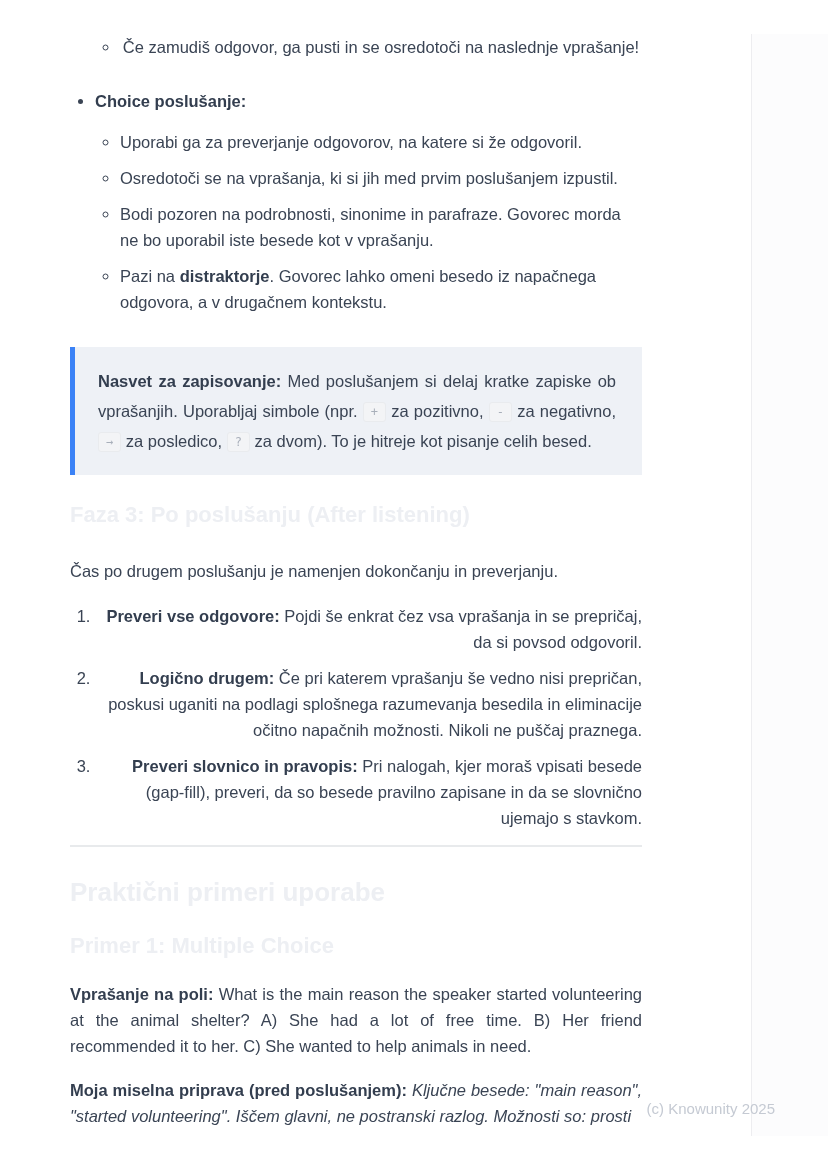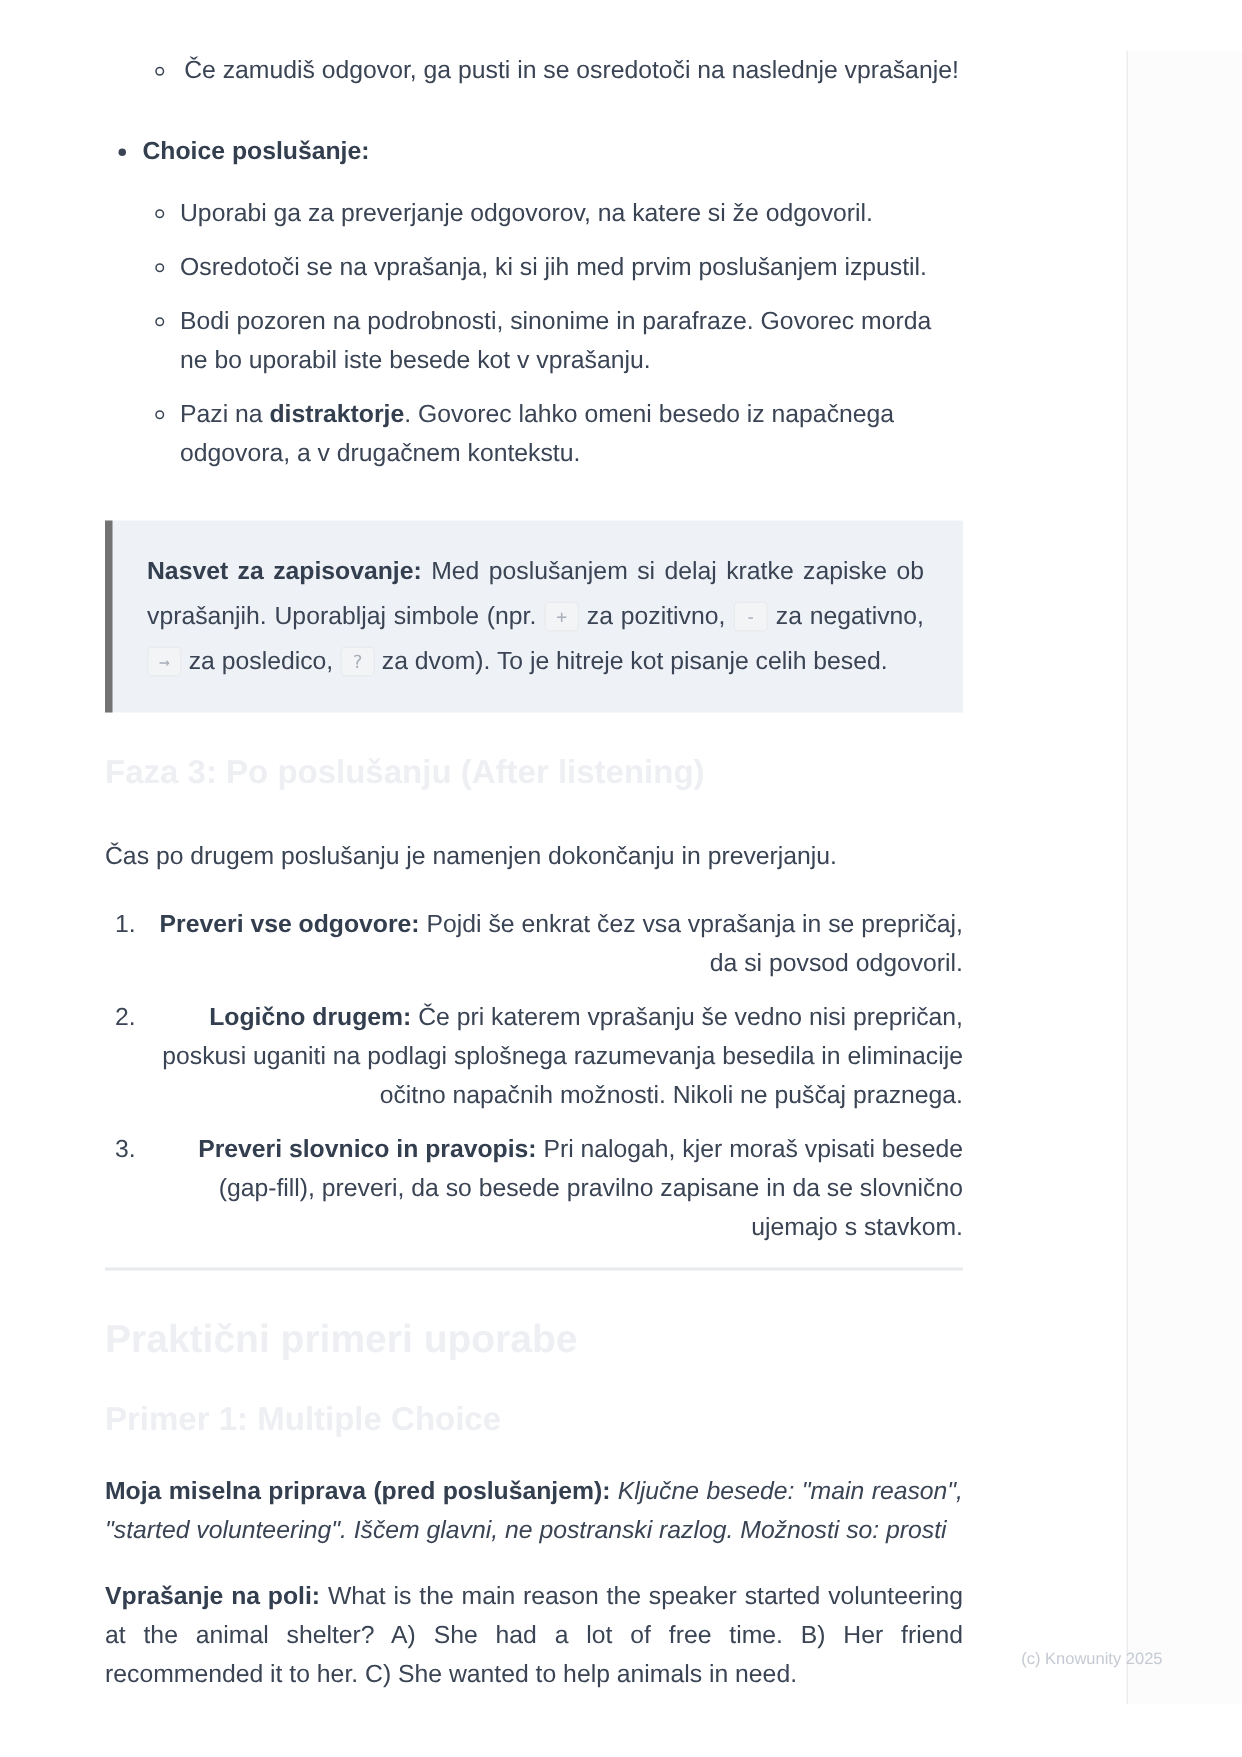--- a/index.html
+++ b/index.html
@@ -23,21 +23,21 @@
   ul.sub{list-style:circle;padding-left:50px;}
   ul.main{list-style:disc;padding-left:25px;}
   ol.steps{list-style:decimal;padding-left:25px;text-align:right;}
   li{margin-bottom:10px;}
   li::marker{color:#3a4454;}
   ul.sub.first{margin-bottom:28px;text-align:center;}
   ul.main{margin-bottom:15px;}
   ul.sub.second{margin-bottom:32px;}
   .italic-note{font-style:italic;}
   .tipbox{
-    background:#eef1f6;border-left:5px solid #737373;
+    background:#eef1f6;border-left:5px solid #3b82f6;
     padding:19px 26px 19px 23px;
     text-align:justify;line-height:30px;
     margin-bottom:25px;
   }
   .chip{
     display:inline-block;background:#f3f4f6;border:1px solid #e9ebee;
     border-radius:3px;color:#a8afba;font-size:12px;line-height:16px;
     padding:1px 7px;vertical-align:1px;
     font-family:"DejaVu Sans Mono", monospace;
   }
@@ -45,21 +45,21 @@
   h2.h-faint{font-size:26px;line-height:34px;margin-bottom:22px;}
   h3.h-faint{font-size:22px;line-height:30px;margin-bottom:20px;}
   h3.faza{margin-bottom:20px;}
   .para{margin:0 0 18px 0;}
   .para.justify{text-align:justify;}
   .intro{margin-bottom:19px;margin-top:28px;}
   ol.steps{margin-bottom:14px;}
   hr.divider{border:none;border-top:2px solid #e8eaec;margin:0 0 28px 0;}
   .footer{
     position:absolute;top:1100px;right:53px;
-    font-size:11px;color:#c5cad3;
+    font-size:15px;color:#c5cad3;
   }
 </style>
 </head>
 <body>
 
 <div class="side-strip"></div>
 
 <div class="content">
   <div class="spacer-top"></div>
 
@@ -110,21 +110,21 @@
     </li>
   </ol>
 
   <hr class="divider">
 
   <h2 class="h-faint">Praktični primeri uporabe</h2>
 
   <h3 class="h-faint">Primer 1: Multiple Choice</h3>
 
   <p class="para justify">
-    <strong>Moja miselna priprava (pred poslušanjem):</strong><em> Ključne besede: "main reason", "started volunteering". Iščem glavni, ne postranski razlog. Možnosti so: prosti</em>
+    <strong>Vprašanje na poli:</strong><span> What is the main reason the speaker started volunteering at the animal shelter? A) She had a lot of free time. B) Her friend recommended it to her. C) She wanted to help animals in need.</span>
   </p>
 
   <p class="para justify">
-    <strong>Vprašanje na poli:</strong><span> What is the main reason the speaker started volunteering at the animal shelter? A) She had a lot of free time. B) Her friend recommended it to her. C) She wanted to help animals in need.</span>
+    <strong>Moja miselna priprava (pred poslušanjem):</strong><em> Ključne besede: "main reason", "started volunteering". Iščem glavni, ne postranski razlog. Možnosti so: prosti</em>
   </p>
 </div>
 
 <div class="footer">(c) Knowunity 2025</div>
 
 </body></html>

